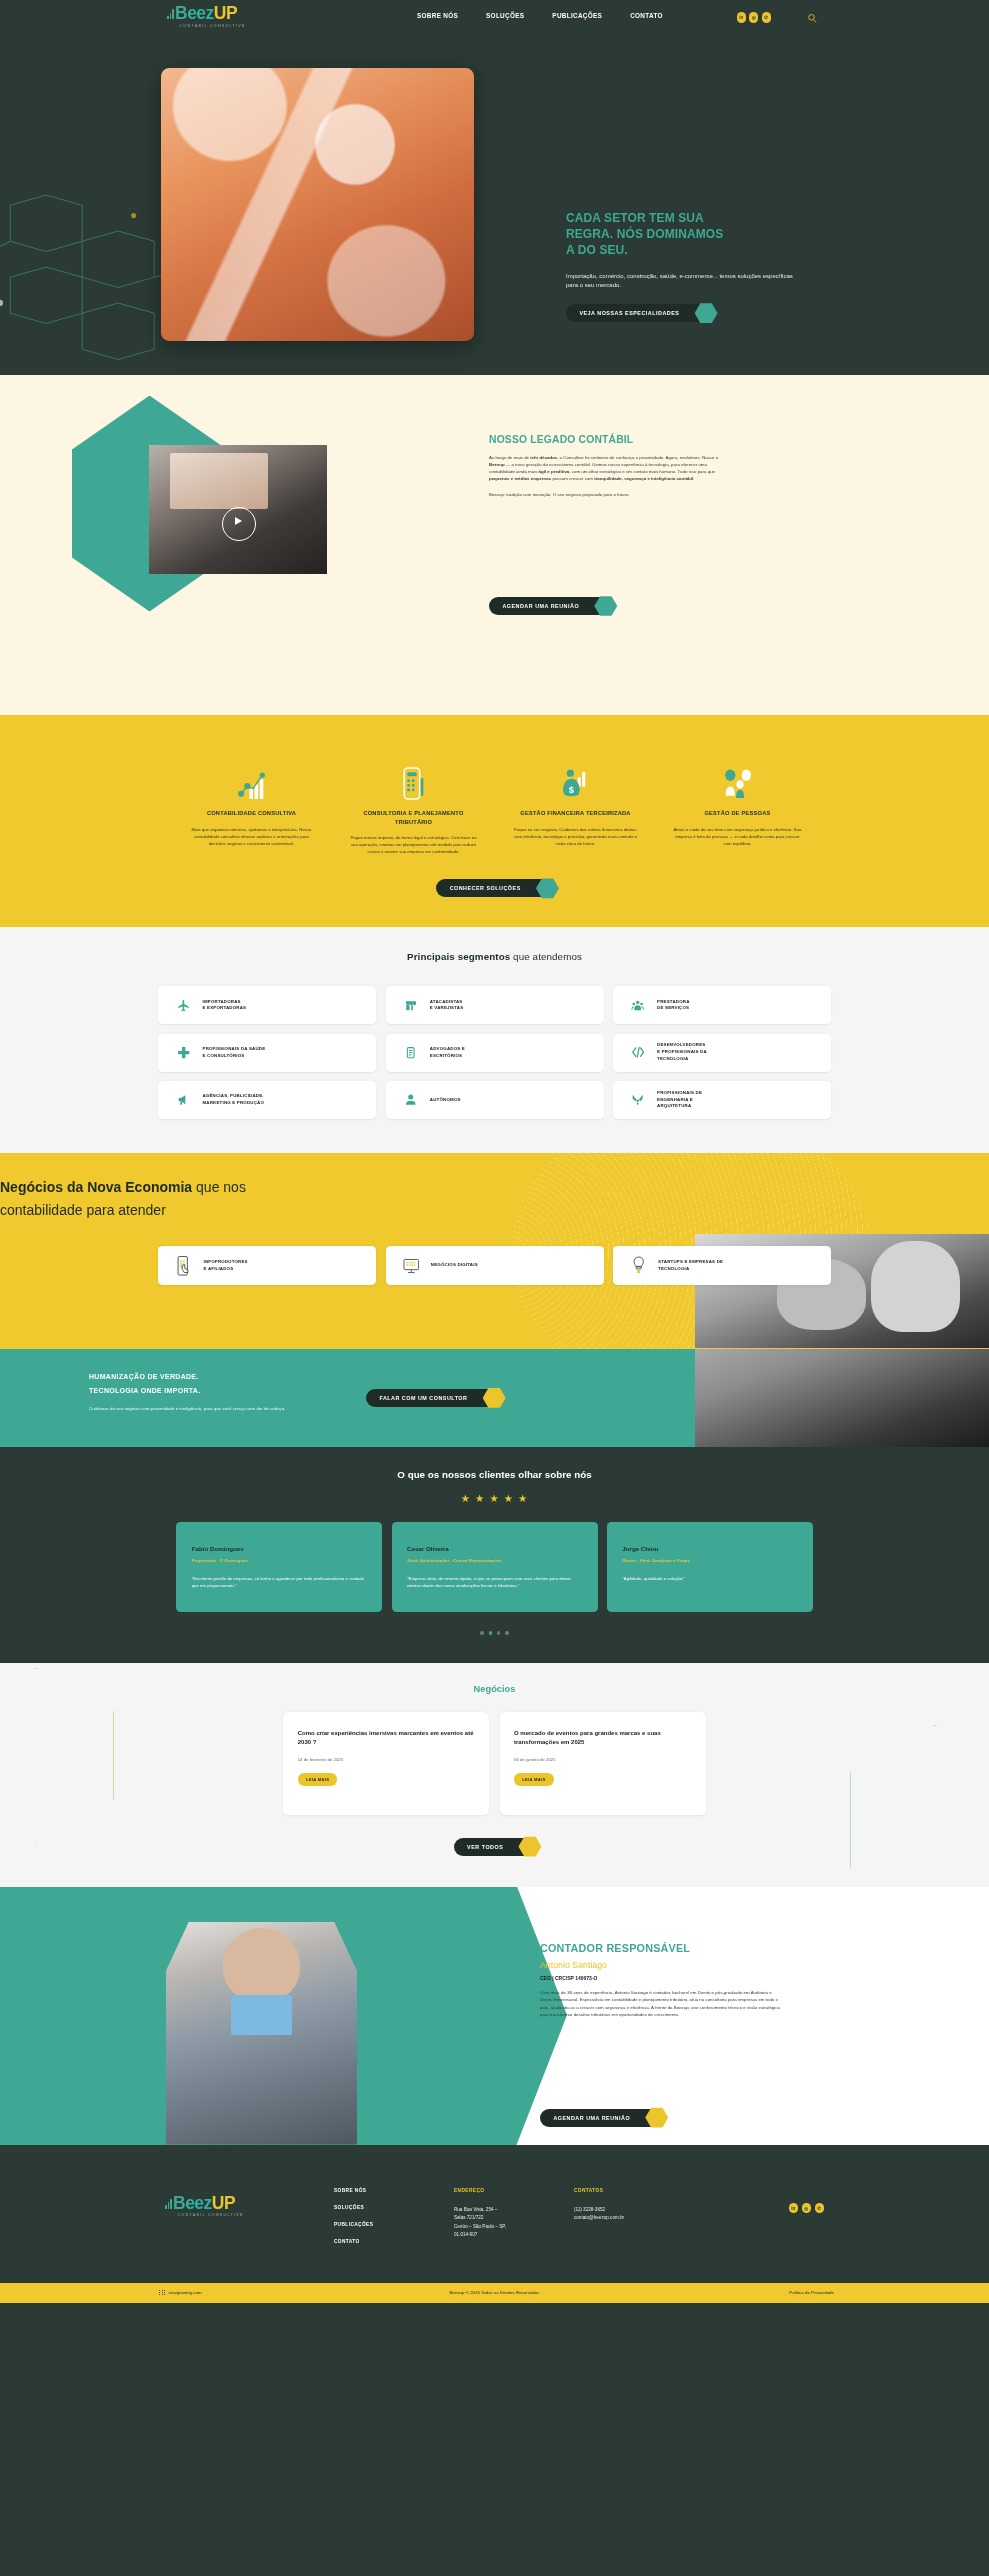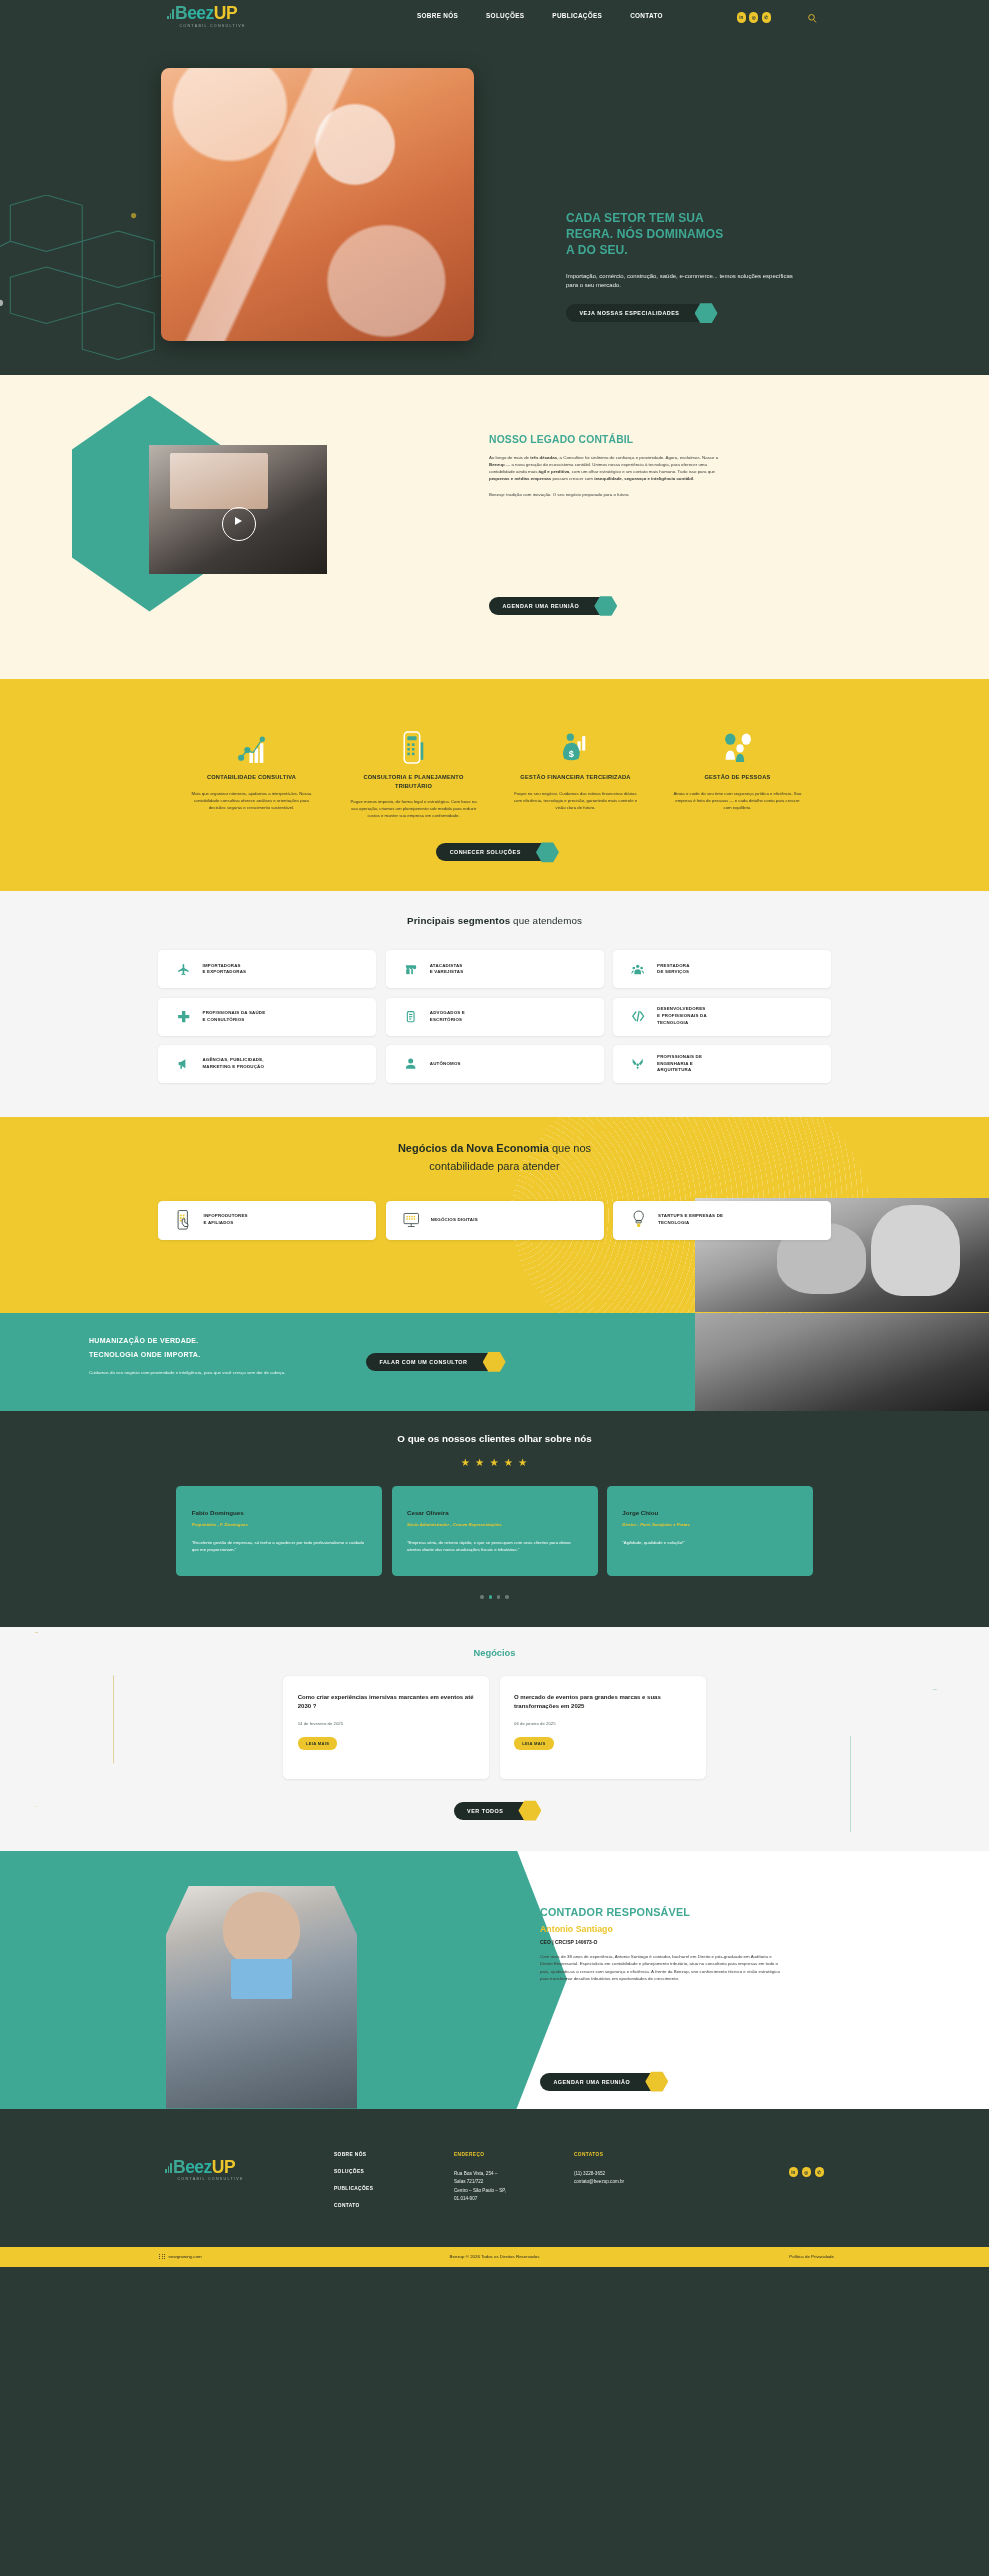--- a/index.html
+++ b/index.html
@@ -68,21 +68,21 @@
     color:#fff;font-size:5.4px;font-weight:700;letter-spacing:0.5px;white-space:nowrap;
   }
   .btn .hex{
     position:absolute;right:-6.2px;top:-1.5px;width:23px;height:21px;
     clip-path:polygon(25% 3%,75% 3%,100% 50%,75% 97%,25% 97%,0% 50%);
   }
   .hex-teal{background:#3fa894}
   .hex-yellow{background:#ecc52c}
 
   
-  .legado{position:relative;background:#fdf6e3;height:304px;overflow:hidden}
+  .legado{position:relative;background:#fdf6e3;height:340px;overflow:hidden}
   .legado-hex{
     position:absolute;left:72px;top:20.6px;width:155px;height:216px;background:#3fa894;
     clip-path:polygon(50% 0%,100% 25%,100% 75%,50% 100%,0% 75%,0% 25%);
   }
   .legado-img{
     position:absolute;left:149px;top:70px;width:178px;height:129px;
     background:linear-gradient(150deg,#b9b2ab 0%,#7c736d 35%,#3f3b39 65%,#24211f 100%);
     overflow:hidden;
   }
   .legado-img::before{
@@ -121,21 +121,21 @@
     padding:0 0 0 17.5px;gap:11.3px;box-shadow:0 0.5px 2.1px rgba(0,0,0,.07);cursor:pointer;
   }
   .seg-ico{width:15.5px;height:15.5px;display:flex;align-items:center;justify-content:center;color:#3fa894;flex:0 0 15.5px}
   .seg-label{font-size:4.4px;font-weight:700;color:#23211f;letter-spacing:0.2px;line-height:1.55}
 
   
   .nova{position:relative;background:#efc92e;padding:23px 0 0;overflow:hidden;height:196px}
   .nova-stripes{position:absolute;right:118px;top:-46px;width:361px;height:289px;opacity:.45;
     background:repeating-radial-gradient(circle at 0% 50%, transparent 0 4.6px, rgba(255,255,255,.55) 4.6px 5.2px);
     border-radius:50%}
-  .nova-title{position:relative;text-align:center;font-size:11px;font-weight:800;color:#1f2b26;line-height:1.62;z-index:2}
+  .nova-title{position:relative;font-size:14px;font-weight:800;color:#1f2b26;line-height:1.62;z-index:2}
   .nova-title .light{font-weight:500}
   .nova-cards{position:relative;display:flex;justify-content:center;gap:9.3px;margin-top:25px;z-index:3}
   .nova-card{width:218px;height:39px;background:#fff;border-radius:4.6px;display:flex;align-items:center;padding-left:17.5px;gap:11.3px;box-shadow:0 0.5px 2.6px rgba(0,0,0,.08);cursor:pointer}
   .nova-ico{width:16.5px;height:19.6px;flex:0 0 16.5px;display:flex;align-items:center;justify-content:center}
   .nova-label{font-size:4.4px;font-weight:700;color:#23211f;letter-spacing:0.2px;line-height:1.55}
   .nova-photo{position:absolute;right:0;top:81px;width:294px;height:114px;
     background:linear-gradient(160deg,#d9d9d9 0%,#9c9c9c 40%,#4c4c4c 75%,#2a2a2a 100%);
     filter:grayscale(1)}
   .nova-photo::before{content:"";position:absolute;left:28%;top:22%;width:30%;height:62%;border-radius:45% 45% 40% 40%;background:#bdbdbd}
   .nova-photo::after{content:"";position:absolute;left:60%;top:6%;width:30%;height:80%;border-radius:45% 45% 35% 35%;background:#d3d3d3}
@@ -179,21 +179,21 @@
   .cont-white{position:absolute;right:0;top:0;width:567px;height:258px;background:#fff}
   .cont-hexedge{position:absolute;left:412px;top:-31px;width:155px;height:319px;background:#3fa894;
     clip-path:polygon(0% 0%,60% 0%,100% 50%,60% 100%,0% 100%)}
   .cont-photo{position:absolute;left:166px;top:35px;width:191px;height:223px;
     background:linear-gradient(165deg,#e4e1dd 0%,#b9b6b2 22%,#8e9aa6 45%,#6f7b86 70%,#4e5861 100%);
     clip-path:polygon(12% 0%,88% 0%,100% 22%,100% 100%,0% 100%,0% 22%)}
   .cont-photo::before{content:"";position:absolute;left:30%;top:3%;width:40%;height:33%;border-radius:50% 50% 45% 45%;background:#d8b99f}
   .cont-photo::after{content:"";position:absolute;left:34%;top:33%;width:32%;height:18%;background:#7db9e0;border-radius:2.1px}
   .cont-text{position:absolute;left:540px;top:55px;width:242px}
   .cont-h{color:#3fa894;font-size:10.8px;font-weight:800;letter-spacing:0.2px}
-  .cont-name{margin-top:6.2px;color:#ecc52c;font-size:8.8px;font-weight:700}
+  .cont-name{margin-top:6.2px;color:#ecc52c;font-size:8.8px;font-weight:400}
   .cont-role{margin-top:5.2px;color:#23211f;font-size:5px;font-weight:600}
   .cont-p{margin-top:8.2px;color:#3a3a38;font-size:4.4px;line-height:1.66}
   .cont-btn{position:absolute;left:540px;top:222px}
 
   
   .footer{background:#2b3a34;padding:28px 0 23px;position:relative;height:138px}
   .f-logo{position:absolute;left:165px;top:50px;display:flex;flex-direction:column}
   .f-cols{position:absolute;left:334px;top:43px;display:flex;gap:0}
   .f-col{width:120px}
   .f-col a{display:block;color:#fff;font-size:4.8px;font-weight:600;letter-spacing:0.4px;text-decoration:none;margin-bottom:12px;cursor:pointer}

